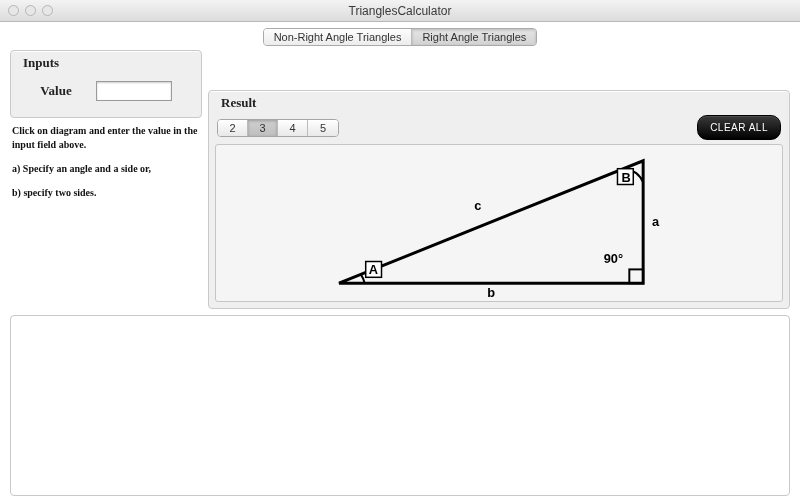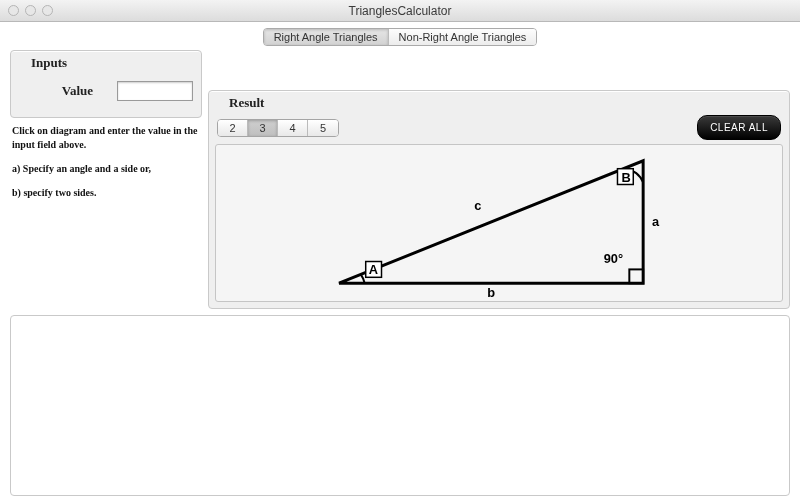--- a/index.html
+++ b/index.html
@@ -16,23 +16,23 @@
   .tabwrap { display:flex; justify-content:center; padding:6px 0 0 0; }
   .tabbar { display:flex; border:1px solid #aaa; border-radius:4px; overflow:hidden; background:#fafafa; box-shadow:0 1px 0 rgba(255,255,255,0.6) inset; }
   .tab { padding:2px 10px; font-size:11px; color:#333; background:linear-gradient(#fdfdfd,#ececec); border-right:1px solid #bbb; cursor:pointer; }
   .tab:last-child { border-right:none; }
   .tab.selected { background:linear-gradient(#e6e6e6,#d2d2d2); box-shadow:inset 0 1px 3px rgba(0,0,0,0.2); }
   
   .row1 { display:flex; gap:6px; margin-top:4px; }
   .panel { background:#efefef; border:1px solid #c9c9c9; border-radius:4px; box-shadow:0 1px 0 #fff inset; }
   .inputs-panel { width:192px; }
   .result-panel { flex:1;margin-top:40px; }
-  .panel-header { font-family: "Comic Sans MS","Segoe Script",cursive; font-weight:bold; font-size:13px; padding:4px 20px 2px; color:#222; }
+  .panel-header { font-family: "Comic Sans MS","Segoe Script",cursive; font-weight:bold; font-size:13px; padding:4px 12px 2px; color:#222; }
   .panel-body { padding:2px 8px 8px; }
-  .value-row { display:flex; align-items:center; justify-content:flex-end; gap:24px; padding:6px 0 8px; }
+  .value-row { display:flex; align-items:center; justify-content:center; gap:24px; padding:6px 0 8px; }
   .value-label { font-family:"Comic Sans MS","Segoe Script",cursive; font-weight:bold; font-size:13px; }
   .value-input { width:76px; height:20px; border:1px solid #9a9a9a; background:#fff; padding:2px 4px; font-size:12px; box-shadow:inset 0 1px 2px rgba(0,0,0,0.2); }
   .instructions { font-family:"Comic Sans MS","Segoe Script",cursive; font-weight:bold; font-size:10px; line-height:1.4; color:#111; padding:6px 2px; width:192px; }
   .instructions p { margin-bottom:10px; }
   
   .result-top { display:flex; align-items:center; justify-content:space-between; padding:2px 8px 4px; }
   .seg { display:flex; border:1px solid #a5a5a5; border-radius:4px; overflow:hidden; background:#fdfdfd; }
   .seg-item { width:30px; text-align:center; padding:2px 0; font-size:11px; color:#333; border-right:1px solid #bbb; background:linear-gradient(#fff,#e8e8e8); cursor:pointer; }
   .seg-item:last-child { border-right:none; }
   .seg-item.selected { background:linear-gradient(#cfcfcf,#bfbfbf); box-shadow:inset 0 1px 3px rgba(0,0,0,0.25); }
@@ -58,22 +58,22 @@
       <div class="tl"></div>
       <div class="tl"></div>
     </div>
     <div class="titletext">TrianglesCalculator</div>
   </div>
 
   <div class="body">
 
     <div class="tabwrap">
       <div class="tabbar">
+        <div class="tab">Non-Right Angle Triangles</div>
         <div class="tab selected">Right Angle Triangles</div>
-        <div class="tab">Non-Right Angle Triangles</div>
       </div>
     </div>
 
     <div class="row1">
 
       <div class="leftcol">
         <div class="panel inputs-panel">
           <div class="panel-header">Inputs</div>
           <div class="panel-body">
             <div class="value-row">

